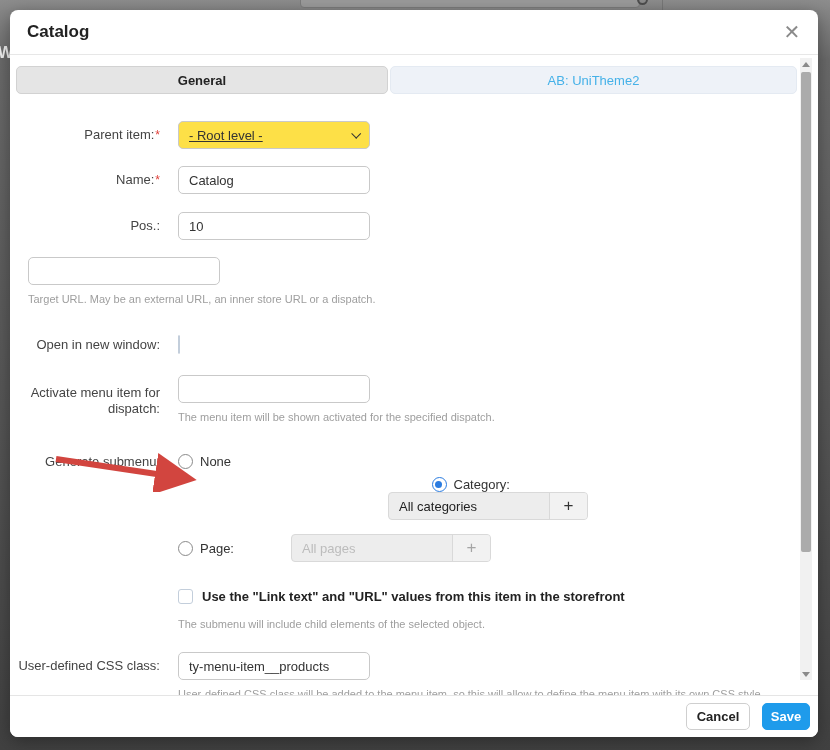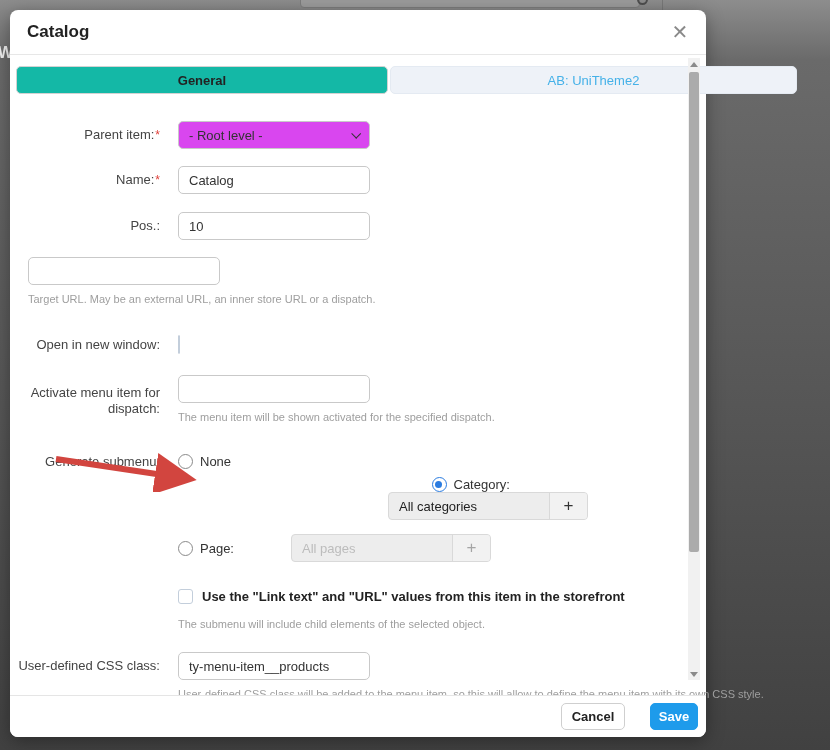--- a/index.html
+++ b/index.html
@@ -12,54 +12,54 @@
   .backdrop-top { position:absolute; top:0; left:0; width:830px; height:10px; overflow:hidden; }
   .ghost-search { position:absolute; left:300px; top:-22px; width:340px; height:30px;
     background:#9b9b9b; border:1px solid #7c7c7c; border-radius:4px; }
   .ghost-mag { position:absolute; left:637px; top:-6px; width:11px; height:11px;
     border:2px solid #4e4e4e; border-radius:50%; }
   .ghost-divider { position:absolute; left:662px; top:0; width:1px; height:10px; background:#777; }
   .ghost-letter { position:absolute; left:-2px; top:44px; color:rgba(255,255,255,.9);
     font-weight:bold; font-size:16px; }
 
   
-  .modal { position:absolute; left:10px; top:10px; width:696px; height:727px;
+  .modal { position:absolute; left:10px; top:10px; width:808px; height:727px;
     background:#fff; border-radius:8px; box-shadow:0 4px 18px rgba(0,0,0,.35); }
 
   .modal-header { position:absolute; top:0; left:0; right:0; height:45px;
     border-bottom:1px solid #e7e7e7; }
   .modal-title { position:absolute; left:17px; top:12px; font-size:17px; font-weight:bold; color:#222; }
   .modal-close { position:absolute; right:13px; top:9px; width:26px; height:26px;
     font-size:20px; color:#8a8a8a; text-align:center; line-height:26px; cursor:pointer; font-weight:300; }
 
   
   .tabs { position:absolute; top:56px; left:0; right:0; height:28px; }
   .tab { position:absolute; height:28px; border-radius:5px; font-size:13px;
     display:flex; align-items:center; justify-content:center; cursor:pointer; }
-  .tab--active { left:6px; width:372px; background:#14b8a6; border:1px solid #d2d2d2;
+  .tab--active { left:6px; width:372px; background:#e5e5e5; border:1px solid #d2d2d2;
     color:#222; font-weight:bold; z-index:2; }
   .tab--inactive { left:380px; width:407px; background:#eef2f8; border:1px solid #e4eaf2;
     color:#45b1e8; }
 
   
   .form { position:absolute; top:92px; left:0; width:788px; }
   .row { display:flex; align-items:center; }
   .row--top { align-items:flex-start; }
   .lbl { width:150px; text-align:right; font-size:13px; color:#444; line-height:16px; flex:none; }
   .req { color:#e0403a; font-size:12px; vertical-align:top; margin-left:1px; }
   .ctl { margin-left:18px; flex:1; min-width:0; }
 
   .txt { width:192px; height:28px; border:1px solid #c9c9c9; border-radius:5px;
     padding:0 10px; font-size:13px; color:#333; font-family:"Liberation Sans", sans-serif;
     background:#fff; outline:none; }
   .help { font-size:11px; color:#9e9e9e; line-height:17px; margin-top:6px; }
 
   .select { position:relative; width:192px; height:28px; border:1px solid #c9c9c9;
     border-radius:5px; font-size:13px; color:#333; display:flex; align-items:center;
-    padding:0 28px 0 10px; cursor:pointer; background:#d946ef; }
+    padding:0 28px 0 10px; cursor:pointer; background:#fde047;text-decoration:underline; }
   .chev { position:absolute; right:10px; top:9px; width:7px; height:7px;
     border-right:1.6px solid #333; border-bottom:1.6px solid #333; transform:rotate(45deg) translateY(-1px); }
 
   .checkbox { width:15px; height:15px; border:1px solid #c3cedb; border-radius:3px;
     background:#fff; flex:none; cursor:pointer; }
   .radio { width:15px; height:15px; border:1px solid #8a8a8a; border-radius:50%;
     background:#fff; flex:none; cursor:pointer; position:relative; }
   .radio--checked { border:1.5px solid #2b7ce0; }
   .radio--checked::after { content:""; position:absolute; left:2.5px; top:2.5px;
     width:7px; height:7px; border-radius:50%; background:#2b7ce0; }
@@ -108,21 +108,21 @@
   .tri-up { width:0; height:0; border-left:4px solid transparent; border-right:4px solid transparent;
     border-bottom:5px solid #8a8a8a; }
   .tri-down { width:0; height:0; border-left:4px solid transparent; border-right:4px solid transparent;
     border-top:5px solid #8a8a8a; }
   .sb-thumb { position:absolute; left:1px; top:14px; width:10px; height:480px;
     background:#ababab; border-radius:2px; cursor:pointer; }
 
   
   .modal-footer { position:absolute; left:0; right:0; bottom:0; height:42px;
     border-top:1px solid #e5e5e5; border-radius:0 0 8px 8px; background:#fff;
-    display:flex; align-items:center; justify-content:flex-end; padding-right:8px; gap:25px; }
+    display:flex; align-items:center; justify-content:flex-end; padding-right:8px; gap:12px; }
   .btn { height:27px; border-radius:5px; font-size:13px; font-weight:bold;
     font-family:"Liberation Sans", sans-serif; cursor:pointer;
     display:flex; align-items:center; justify-content:center; }
   .btn-cancel { width:64px; background:#fff; border:1px solid #cfcfcf; color:#222; }
   .btn-save { width:48px; background:#1e9beb; border:1px solid #1e9beb; color:#fff; }
 </style>
 </head>
 <body>
 
 <div class="backdrop">

